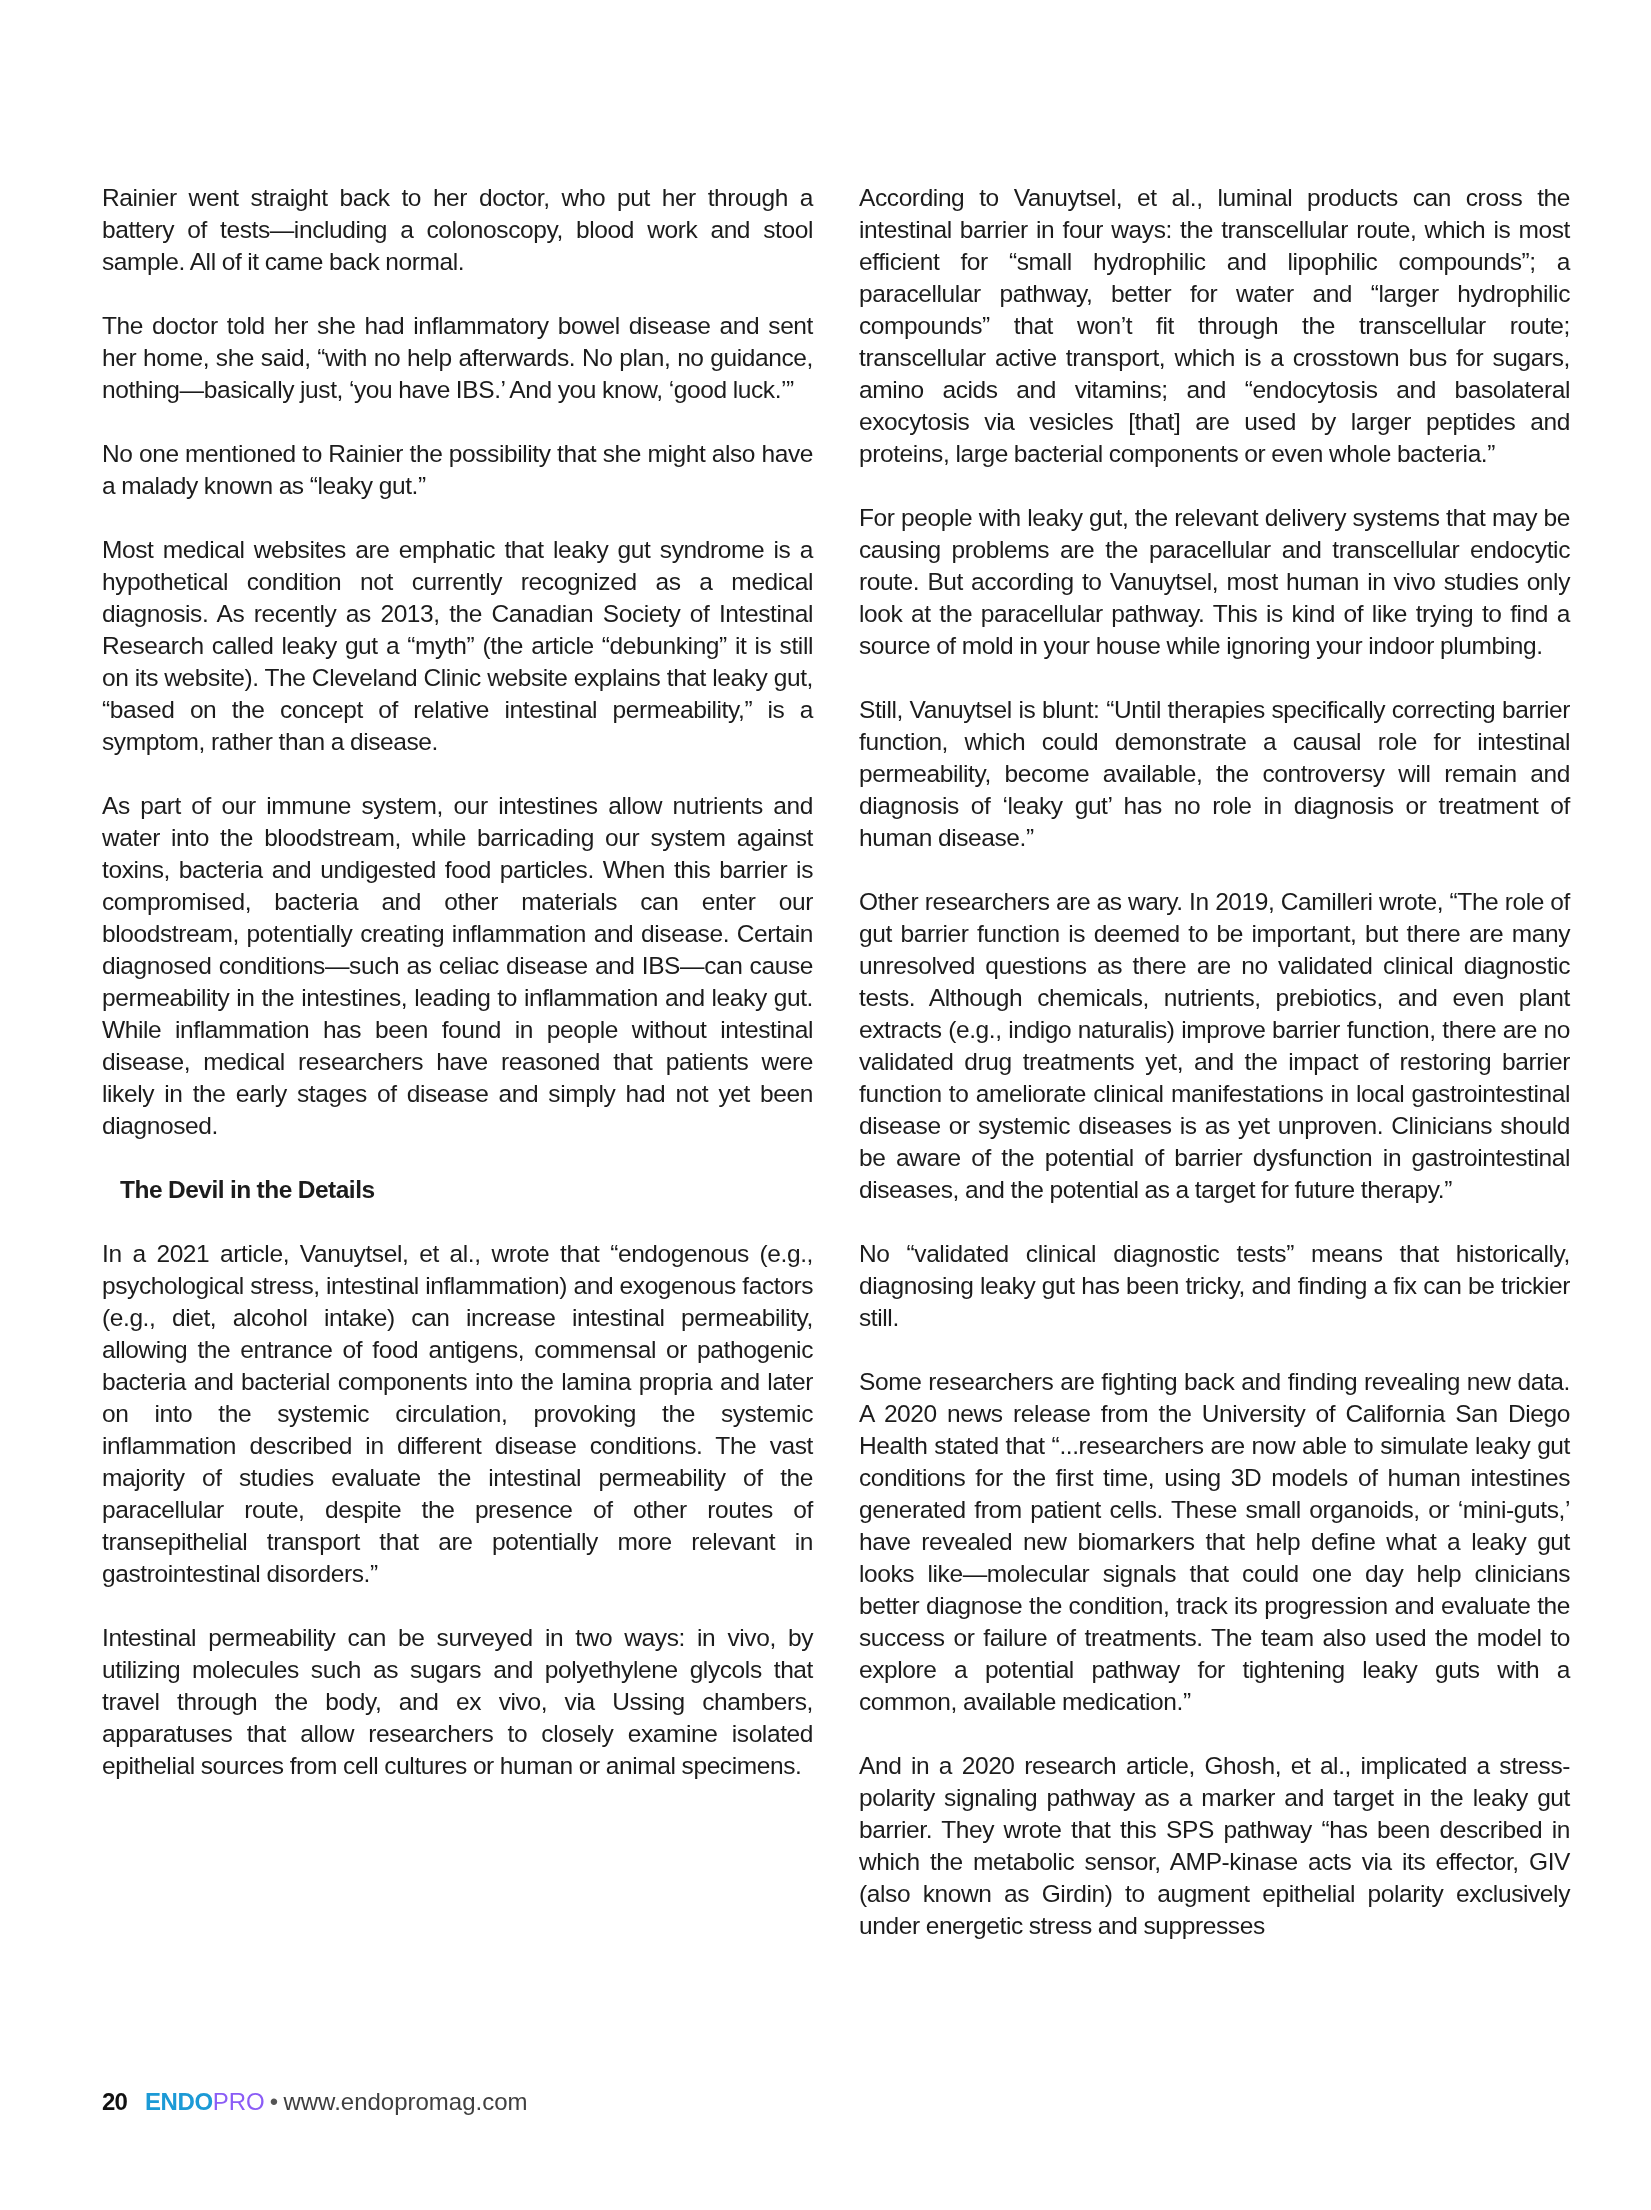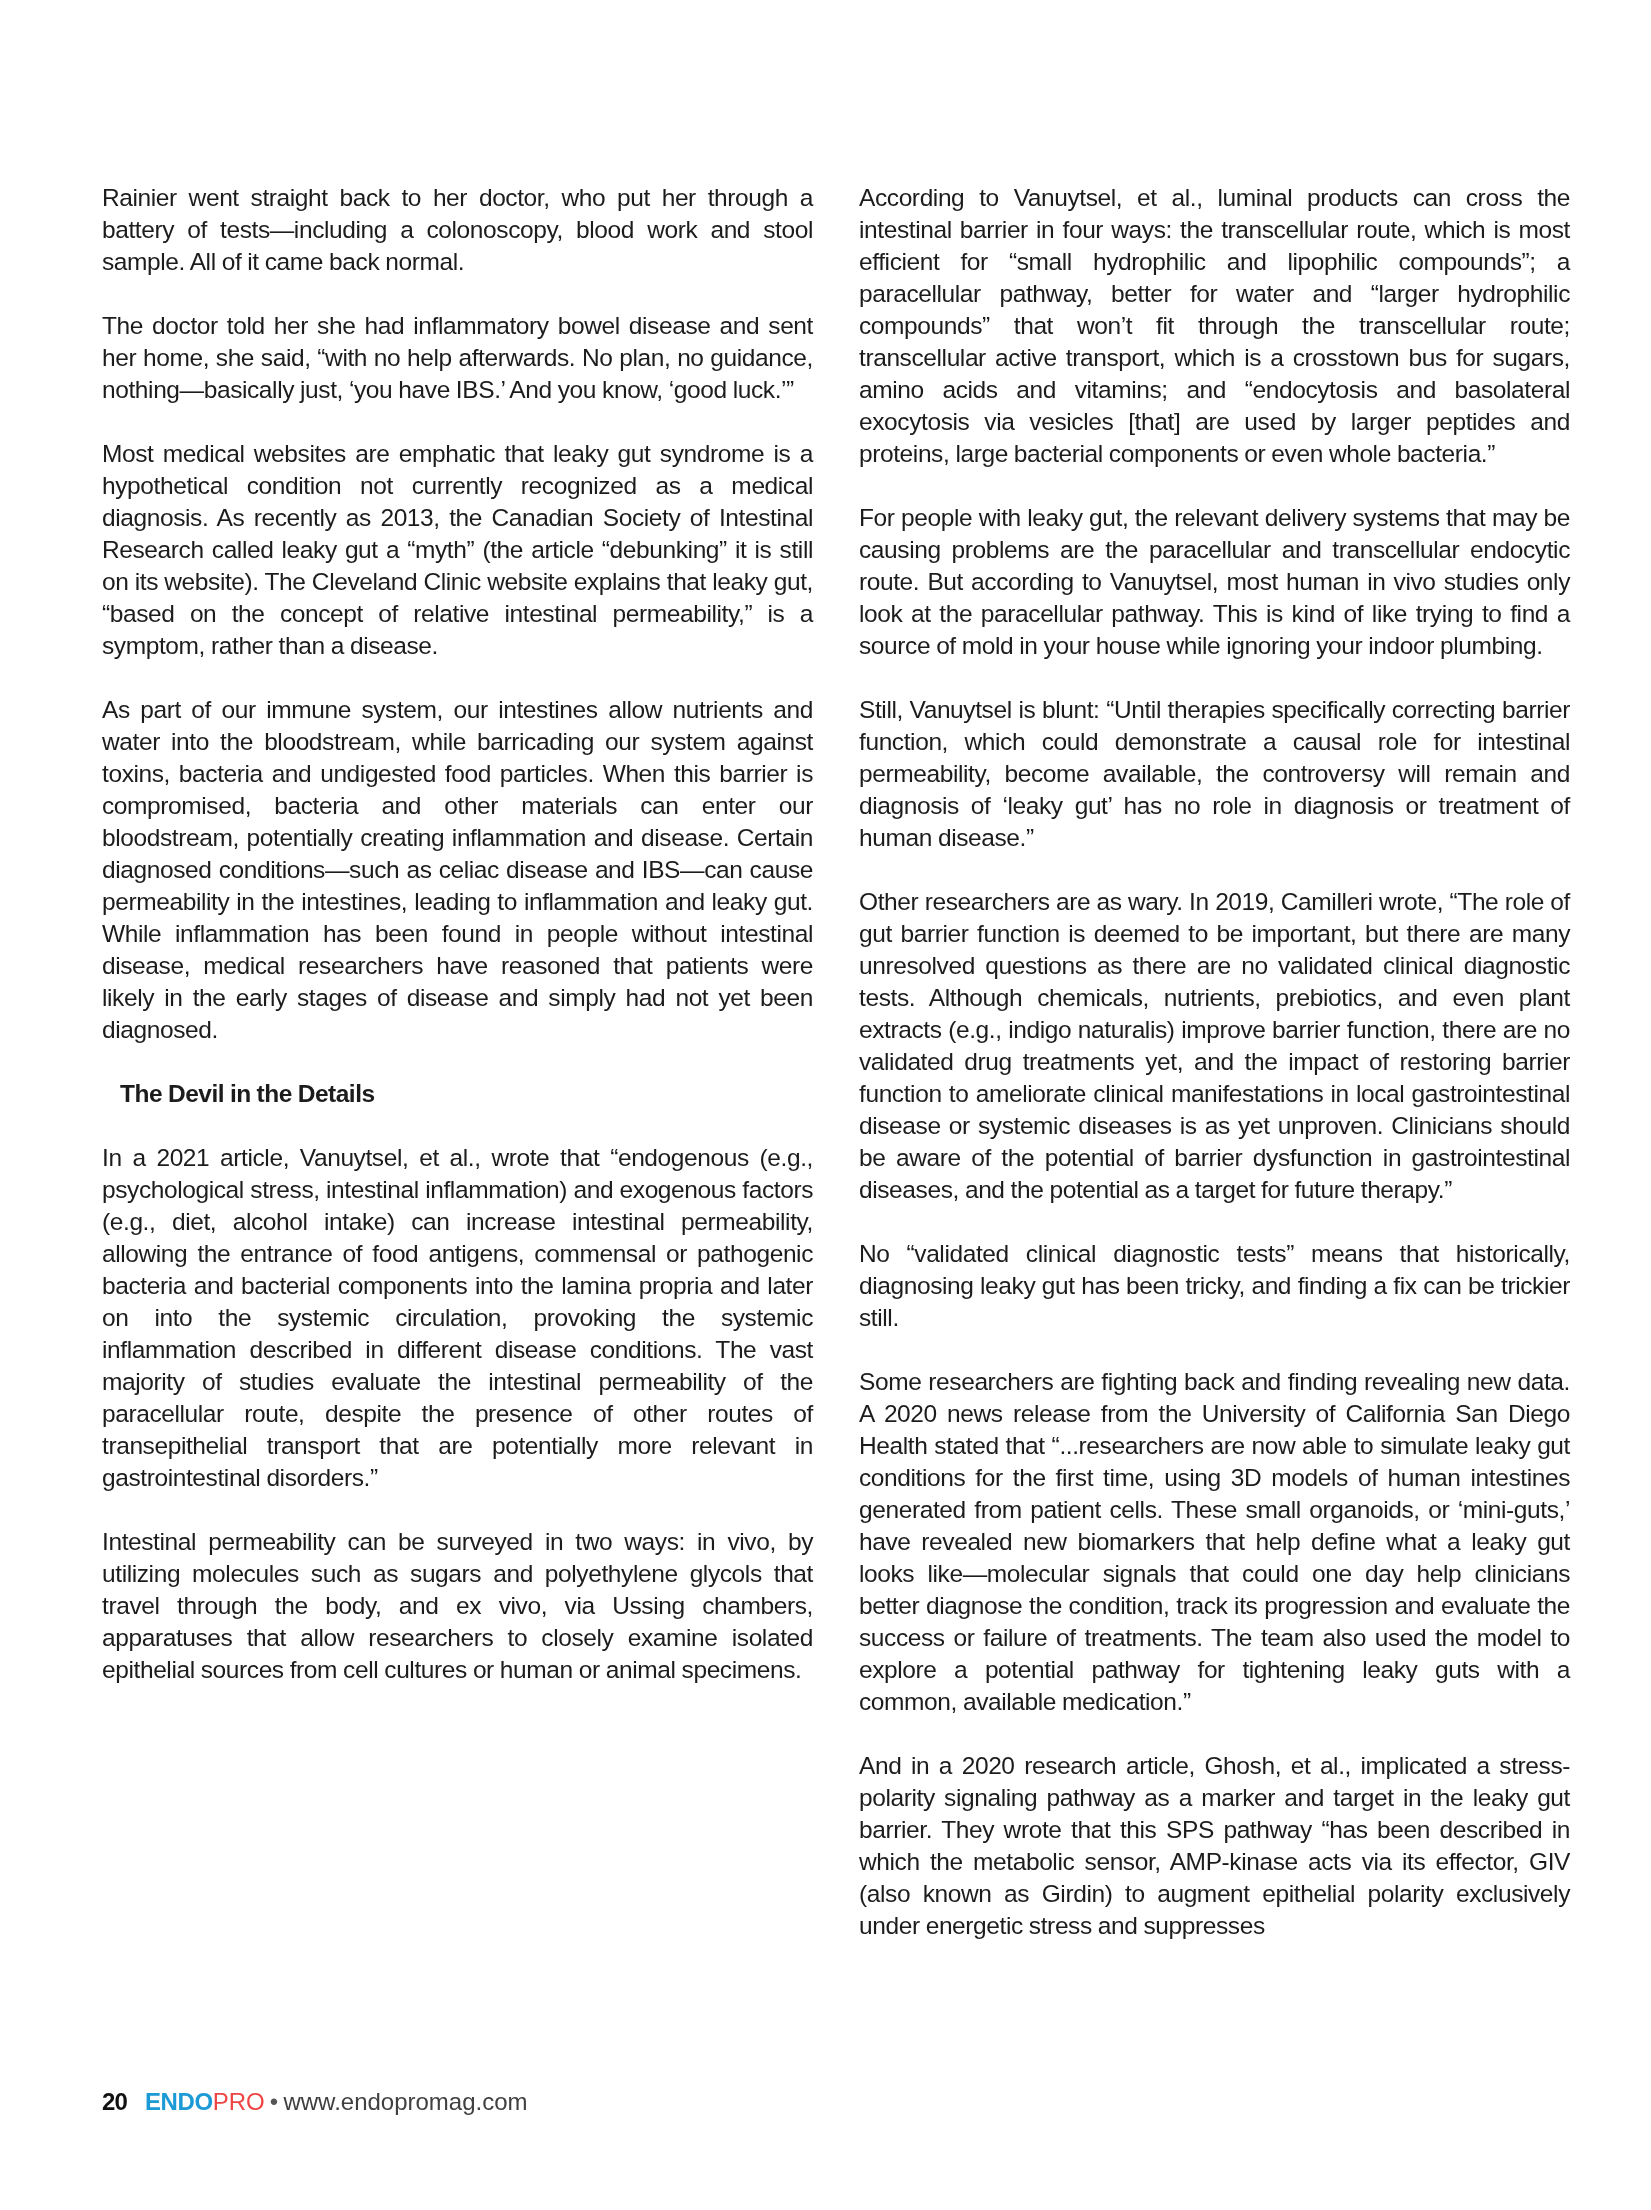--- a/index.html
+++ b/index.html
@@ -50,38 +50,39 @@
     color: #111111;
     letter-spacing: -0.9px;
     margin-right: 18px;
   }
   .footer .brand-endo {
     font-weight: bold;
     color: #1c9ad6;
     letter-spacing: -0.4px;
   }
   .footer .brand-pro {
-    color: #ef4444;
+    color: #8b5cf6;
     font-weight: normal;
     margin-top: 32px;
   }
   .footer .sep {
     color: #555555;
     margin: 0 5.2px;
   }
   .footer .url {
     color: #404040;
   }
 </style>
 </head>
 <body>
 
 <div class="column left">
   <p>Rainier went straight back to her doctor, who put her through a battery of tests—including a colonoscopy, blood work and stool sample. All of it came back normal.</p>
   <p>The doctor told her she had inflammatory bowel disease and sent her home, she said, “with no help afterwards. No plan, no guidance, nothing—basically just, ‘you have IBS.’ And you know, ‘good luck.’”</p>
+  <p>No one mentioned to Rainier the possibility that she might also have a malady known as “leaky gut.”</p>
   <p>Most medical websites are emphatic that leaky gut syndrome is a hypothetical condition not currently recognized as a medical diagnosis. As recently as 2013, the Canadian Society of Intestinal Research called leaky gut a “myth” (the article “debunking” it is still on its website). The Cleveland Clinic website explains that leaky gut, “based on the concept of relative intestinal permeability,” is a symptom, rather than a disease.</p>
   <p>As part of our immune system, our intestines allow nutrients and water into the bloodstream, while barricading our system against toxins, bacteria and undigested food particles. When this barrier is compromised, bacteria and other materials can enter our bloodstream, potentially creating inflammation and disease. Certain diagnosed conditions—such as celiac disease and IBS—can cause permeability in the intestines, leading to inflammation and leaky gut. While inflammation has been found in people without intestinal disease, medical researchers have reasoned that patients were likely in the early stages of disease and simply had not yet been diagnosed.</p>
   <h2>The Devil in the Details</h2>
   <p>In a 2021 article, Vanuytsel, et al., wrote that “endogenous (e.g., psychological stress, intestinal inflammation) and exogenous factors (e.g., diet, alcohol intake) can increase intestinal permeability, allowing the entrance of food antigens, commensal or pathogenic bacteria and bacterial components into the lamina propria and later on into the systemic circulation, provoking the systemic inflammation described in different disease conditions. The vast majority of studies evaluate the intestinal permeability of the paracellular route, despite the presence of other routes of transepithelial transport that are potentially more relevant in gastrointestinal disorders.”</p>
   <p>Intestinal permeability can be surveyed in two ways: in vivo, by utilizing molecules such as sugars and polyethylene glycols that travel through the body, and ex vivo, via Ussing chambers, apparatuses that allow researchers to closely examine isolated epithelial sources from cell cultures or human or animal specimens.</p>
 </div>
 
 <div class="column right">
   <p>According to Vanuytsel, et al., luminal products can cross the intestinal barrier in four ways: the transcellular route, which is most efficient for “small hydrophilic and lipophilic compounds”; a paracellular pathway, better for water and “larger hydrophilic compounds” that won’t fit through the transcellular route; transcellular active transport, which is a crosstown bus for sugars, amino acids and vitamins; and “endocytosis and basolateral exocytosis via vesicles [that] are used by larger peptides and proteins, large bacterial components or even whole bacteria.”</p>
   <p>For people with leaky gut, the relevant delivery systems that may be causing problems are the paracellular and transcellular endocytic route. But according to Vanuytsel, most human in vivo studies only look at the paracellular pathway. This is kind of like trying to find a source of mold in your house while ignoring your indoor plumbing.</p>

